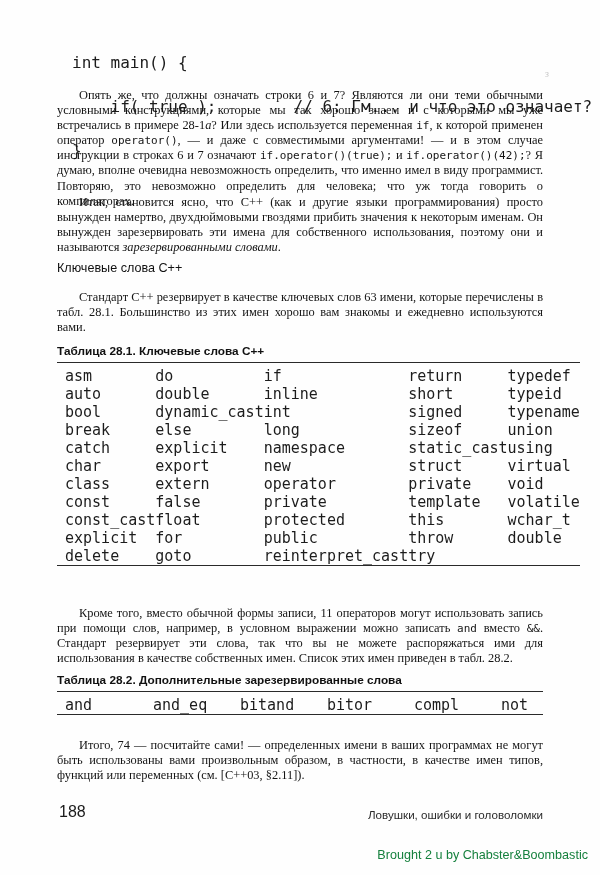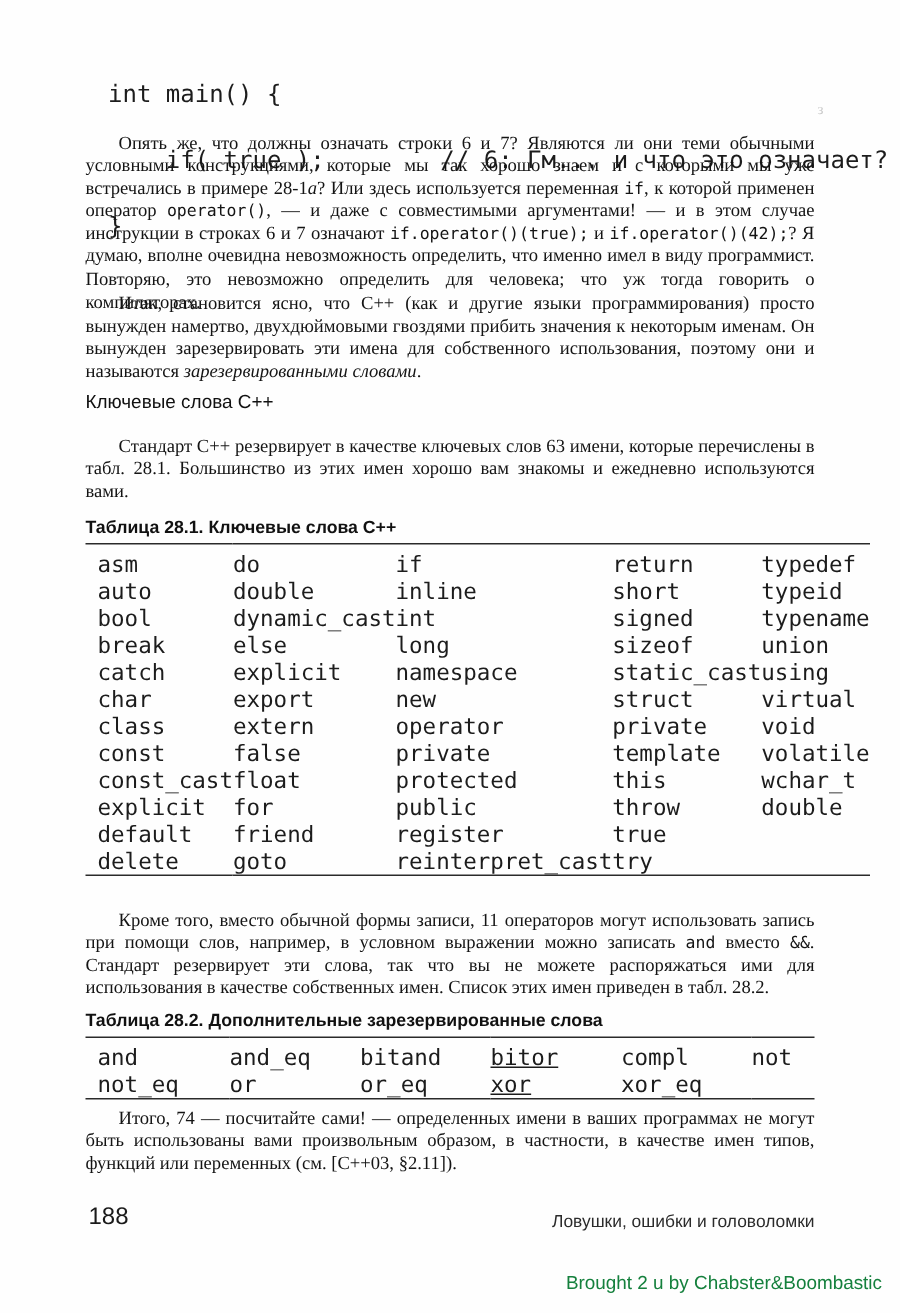--- a/index.html
+++ b/index.html
@@ -106,21 +106,21 @@
   #table-keywords td.c3 { width: 93px; margin-top: 12px; }
   #table-keywords td.c4 { width: auto; }
 
   #table-altwords { top: 691px; }
   #table-altwords .rule-top td { border-top: 1.6px solid #2a2a2a; height: 4px; }
   #table-altwords .rule-bot td { border-top: 1.6px solid #2a2a2a; height: 3px; }
   #table-altwords td { height: 18px; }
   #table-altwords td.c0 { padding-left: 8px; width: 88px; }
   #table-altwords td.c1 { width: 87px; }
   #table-altwords td.c2 { width: 87px; }
-  #table-altwords td.c3 { width: 87px; text-decoration: underline; }
+  #table-altwords td.c3 { width: 87px; }
   #table-altwords td.c4 { width: 87px; }
   #table-altwords td.c5 { width: auto; }
 
   
   .page-number {
     position: absolute;
     left: 59px;
     top: 803px;
     font-family: "Liberation Sans", "DejaVu Sans", sans-serif;
     font-size: 16px;
@@ -247,27 +247,20 @@
           <td class="c2">protected</td>
           <td class="c3">this</td>
           <td class="c4">wchar_t</td>
         </tr>
         <tr>
           <td class="c0">explicit</td>
           <td class="c1">for</td>
           <td class="c2">public</td>
           <td class="c3">throw</td>
           <td class="c4">double</td>
-        </tr>
-        <tr>
-          <td class="c0">default</td>
-          <td class="c1">friend</td>
-          <td class="c2">register</td>
-          <td class="c3">true</td>
-          <td class="c4"></td>
         </tr>
         <tr>
           <td class="c0">delete</td>
           <td class="c1">goto</td>
           <td class="c2">reinterpret_cast</td>
           <td class="c3">try</td>
           <td class="c4"></td>
         </tr>
         <tr class="rule-bot">
           <td colspan="5"></td>
@@ -287,28 +280,20 @@
           <td colspan="6"></td>
         </tr>
         <tr>
           <td class="c0">and</td>
           <td class="c1">and_eq</td>
           <td class="c2">bitand</td>
           <td class="c3">bitor</td>
           <td class="c4">compl</td>
           <td class="c5">not</td>
         </tr>
-        <tr>
-          <td class="c0">not_eq</td>
-          <td class="c1">or</td>
-          <td class="c2">or_eq</td>
-          <td class="c3">xor</td>
-          <td class="c4">xor_eq</td>
-          <td class="c5"></td>
-        </tr>
         <tr class="rule-bot">
           <td colspan="6"></td>
         </tr>
       </tbody>
   </table>
 
   <div class="body-text" id="para-5">
     <span class="ind">Итого, 74 — посчитайте сами! — определенных имени в ваших программах не могут быть использованы вами произвольным образом, в частности, в качестве имен типов, функций или переменных (см. [C++03, §2.11]).</span>
   </div>
 

